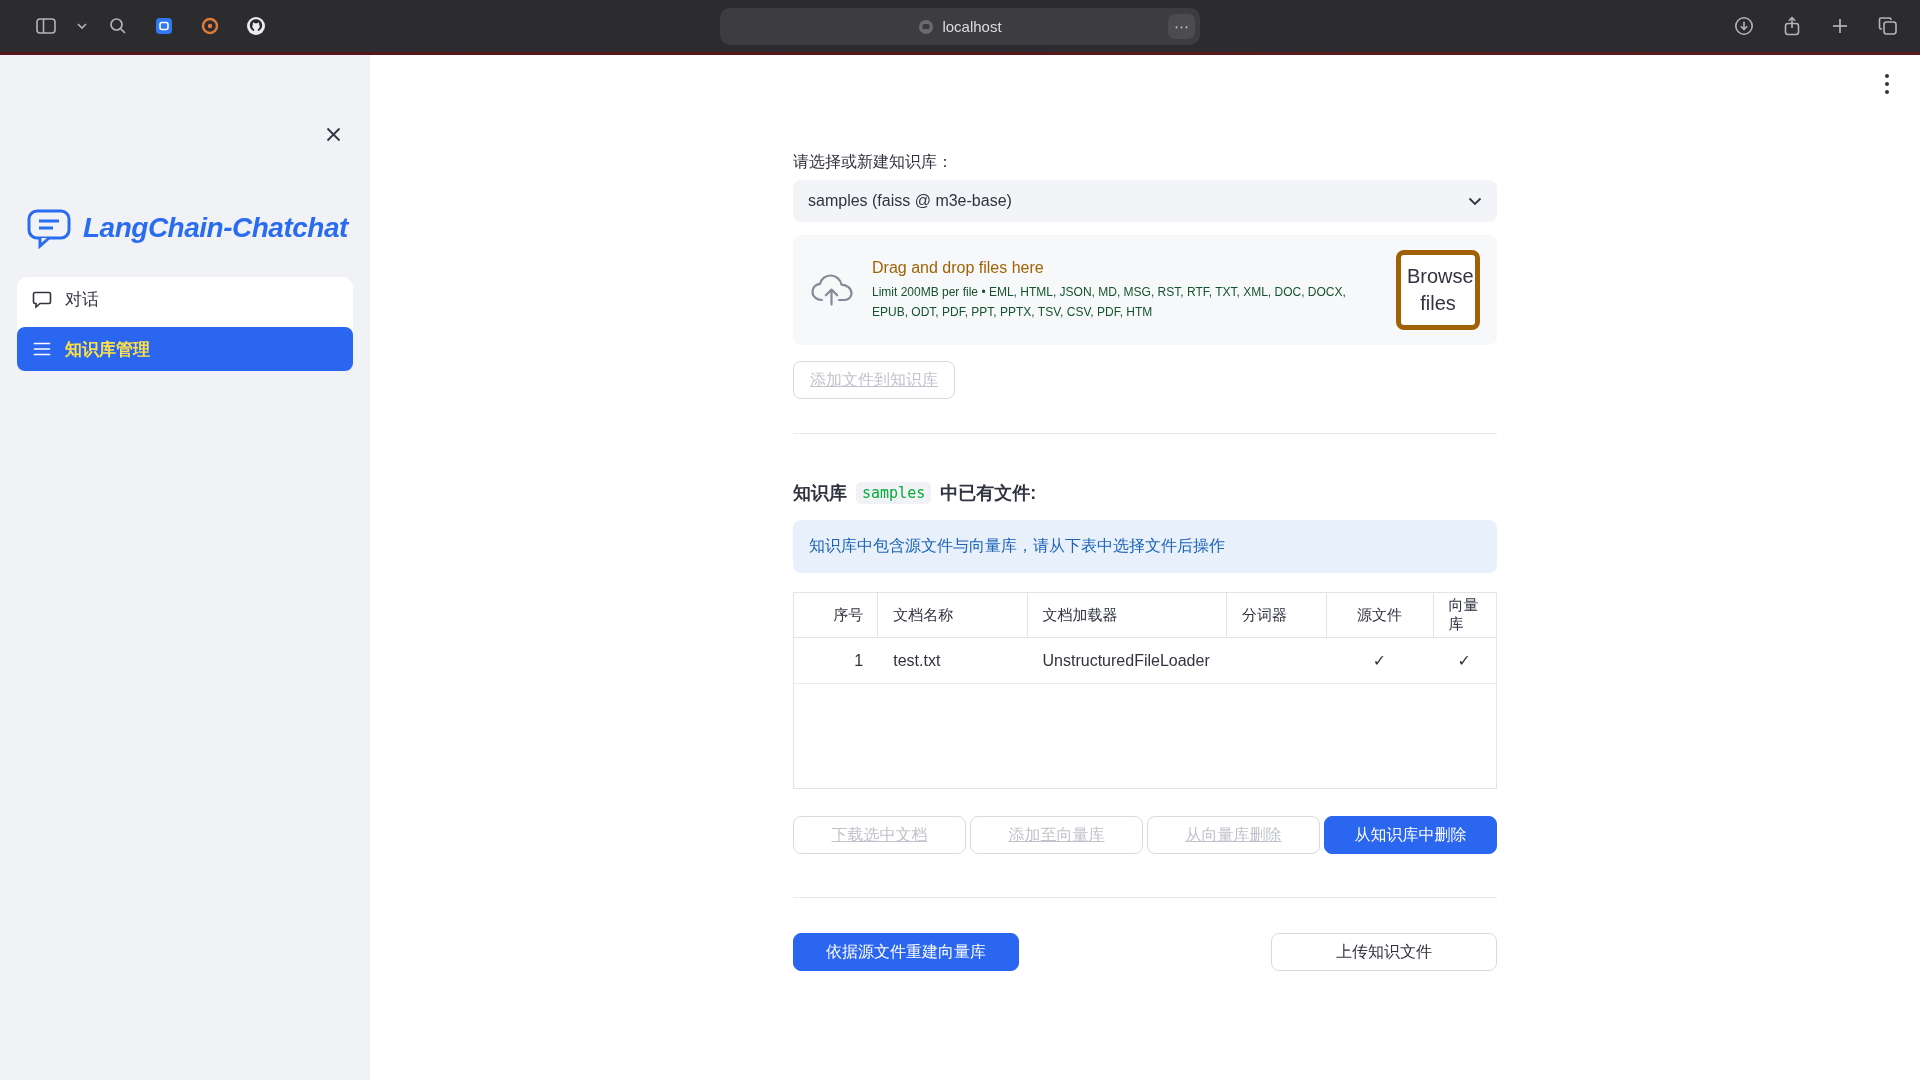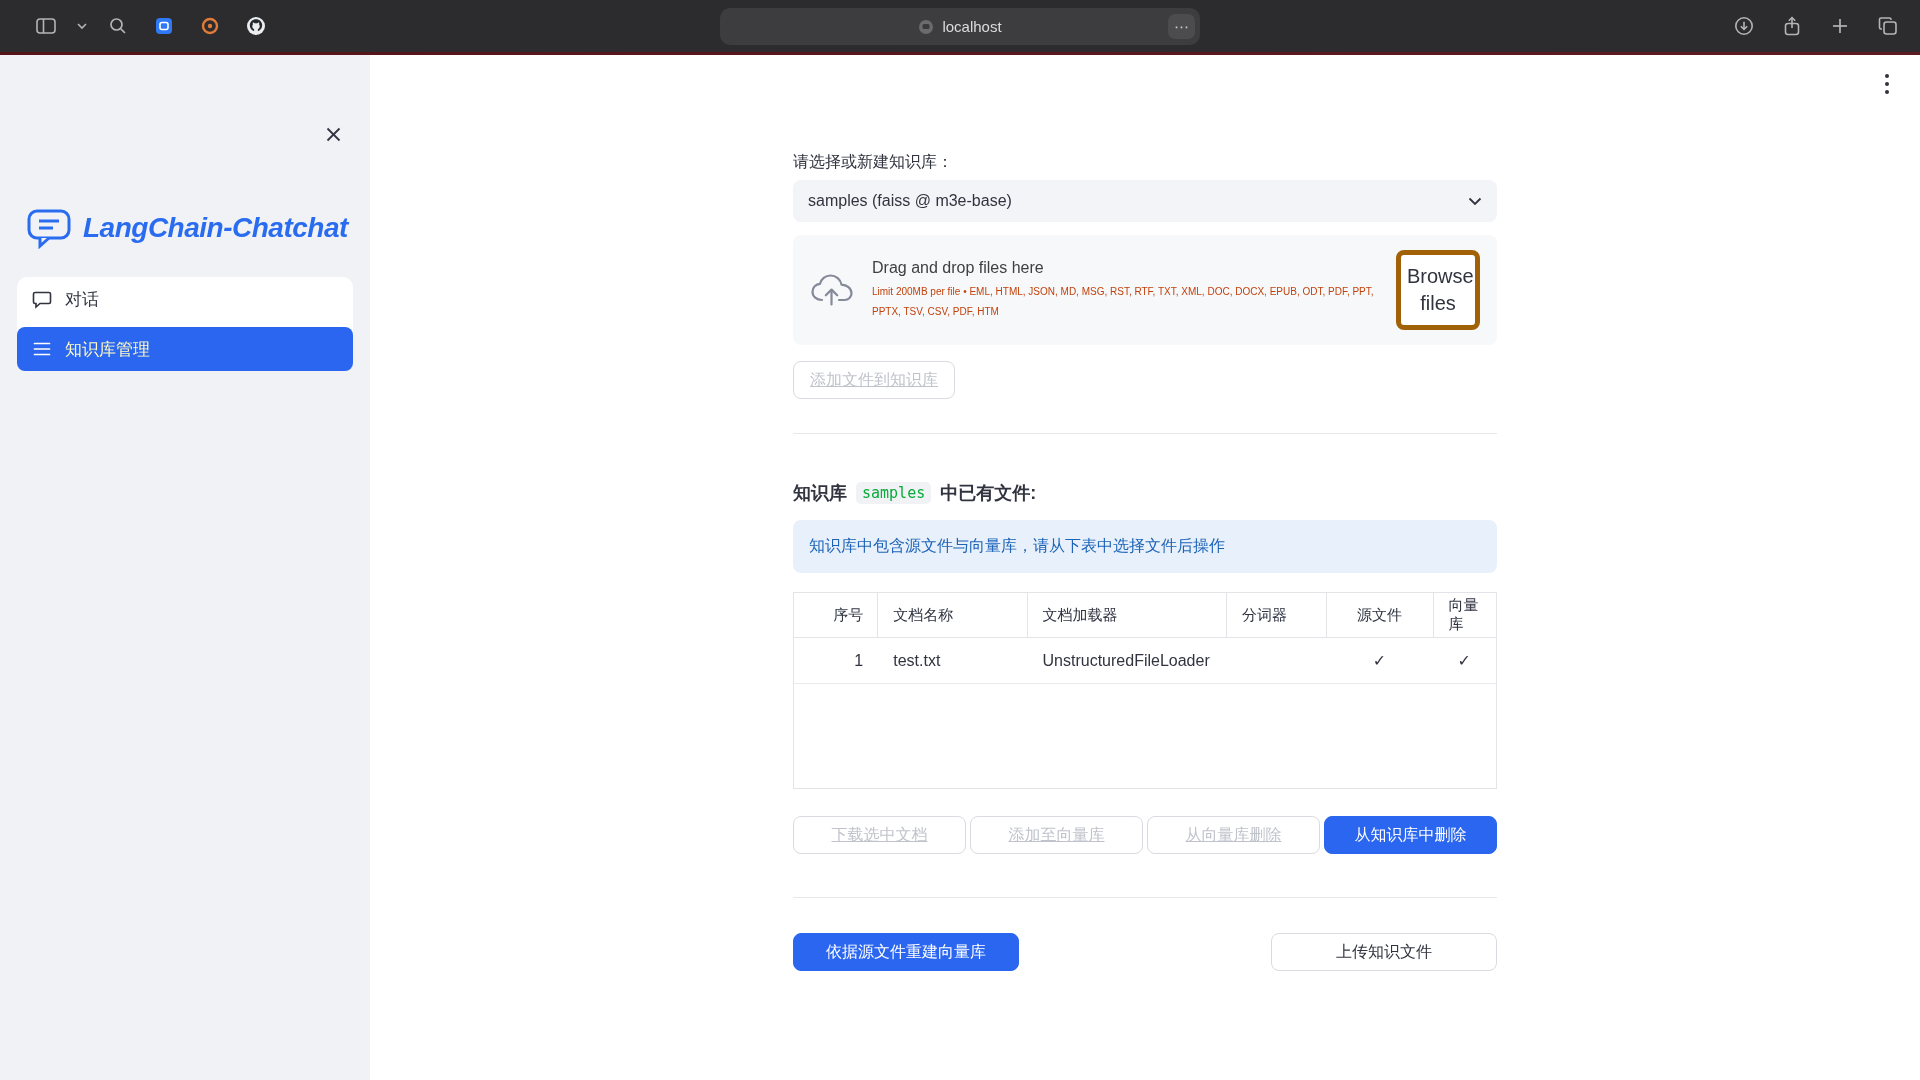--- a/index.html
+++ b/index.html
@@ -47,40 +47,40 @@
   }
   .nav-card {
     position:absolute; top:222px; left:17px; right:17px;
     background:#ffffff; border-radius:10px; padding:0;
     display:flex; flex-direction:column; gap:6px;justify-content:center;
   }
   .nav-item {
     display:flex; align-items:center; gap:13px; height:44px;
     border-radius:8px; padding:0 15px; font-size:17px; color:#31333f;
   }
-  .nav-item.active { background:#2b66f0; color:#fef9c3; }
+  .nav-item.active { background:#2b66f0; color:#fde047;font-weight:bold; }
 
   main { flex:1; position:relative; background:#ffffff; }
   .main-menu { position:absolute; top:14px; right:18px; width:30px; height:30px;
     display:flex; align-items:center; justify-content:center; }
 
   .content { width:704px; margin:0 auto; padding-top:96px; }
   .field-label { font-size:16px; color:#31333f; line-height:21px; margin-bottom:8px; }
   .selectbox {
     height:42px; background:#f3f4f7; border-radius:8px;
     display:flex; align-items:center; justify-content:space-between;
     padding:0 15px; font-size:16px; color:#31333f; margin-bottom:13px; cursor:pointer;
   }
   .dropzone {
     margin-top:0; background:#f7f8fa; border-radius:8px;
     padding:15px 17px; display:flex; align-items:center; gap:18px;
   }
   .dz-texts { flex:1; }
-  .dz-title { font-size:16px; color:#404040; margin-bottom:5px; }
-  .dz-limit { font-size:10px; line-height:20px; color:#c2410c; }
+  .dz-title { font-size:16px; color:#a16207; margin-bottom:5px; }
+  .dz-limit { font-size:12px; line-height:20px; color:#14532d; }
   .browse-btn {
     width:84px; background:#ffffff; border:5px solid #a16207; border-radius:8px;
     padding:8px 6px; font-size:20px; color:#31333f; text-align:center; line-height:1.35;
     cursor:pointer;
   }
   .btn {
     height:38px; border-radius:8px; font-size:16px;
     display:inline-flex; align-items:center; justify-content:center;
     padding:0 16px; cursor:pointer; white-space:nowrap;
   }

